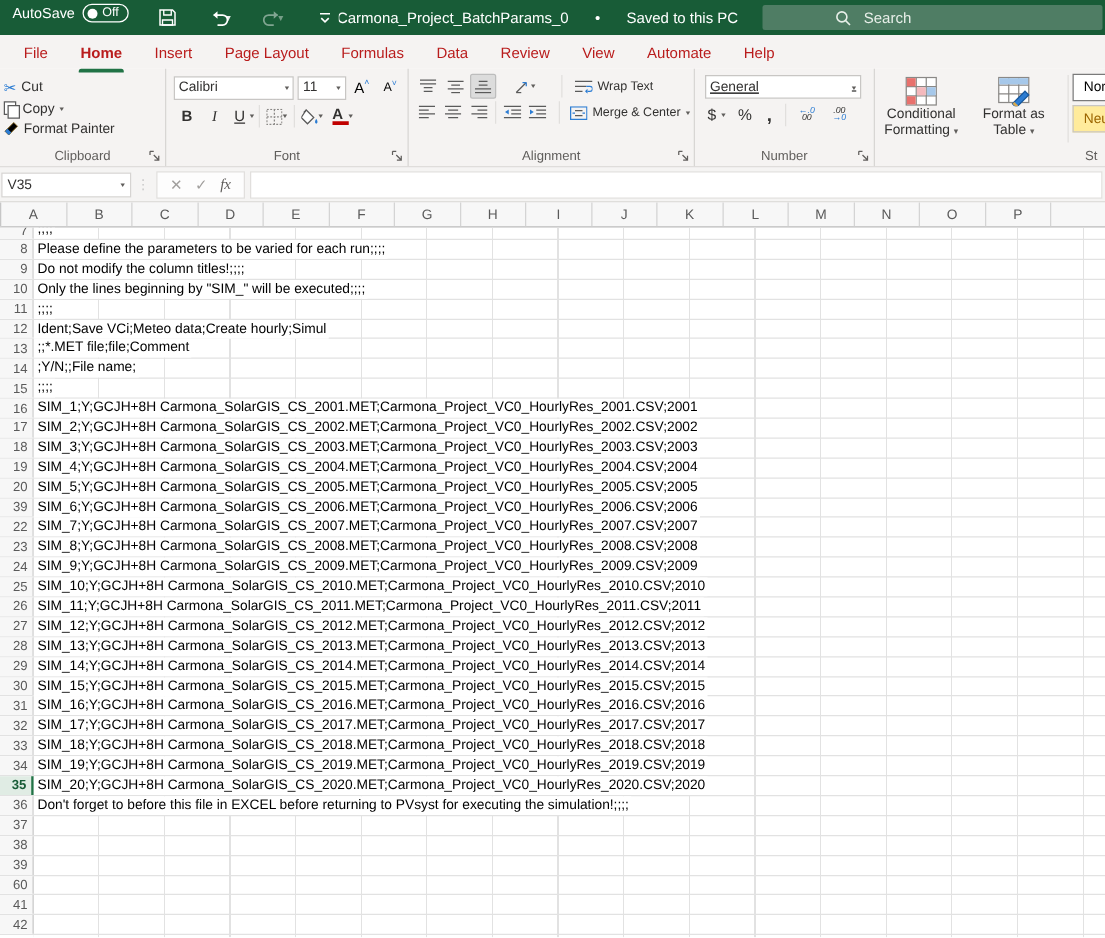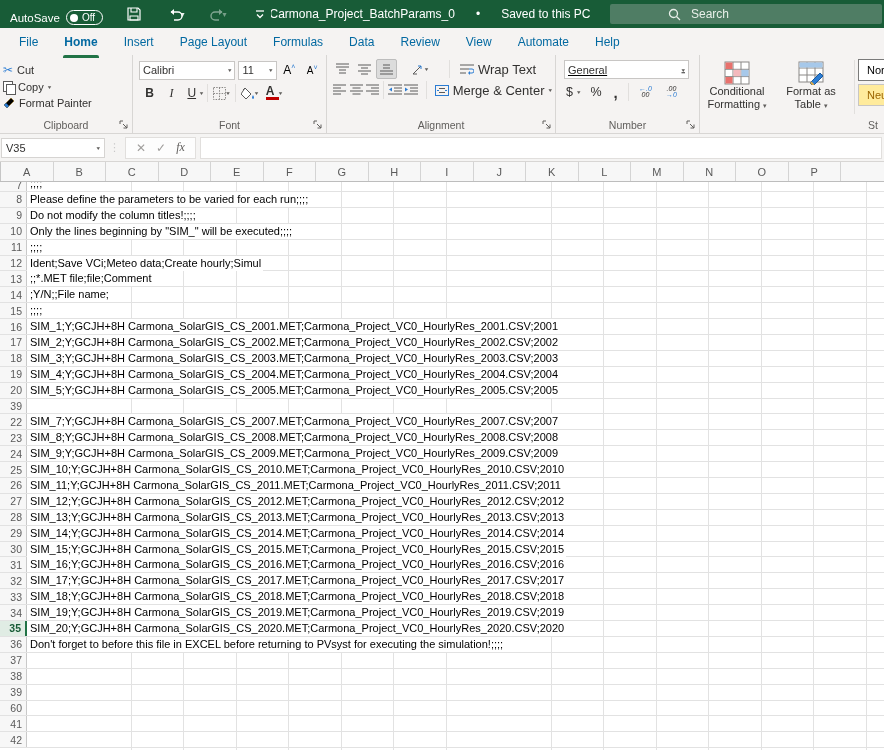--- a/index.html
+++ b/index.html
@@ -1,33 +1,33 @@
 <!DOCTYPE html>
 <html><head>
 <meta charset="utf-8">
 <style>
   * { margin:0; padding:0; box-sizing:border-box; }
   html,body { width:884px; height:750px; overflow:hidden; font-family:"Liberation Sans",sans-serif; background:#fff; }
   .app { width:884px; height:750px; position:relative; }
 
   
   .titlebar { height:28px; background:#185c37; display:flex; align-items:center; color:#fff; font-size:11.5px; }
-  .tb-left { display:flex; align-items:flex-end; gap:20px; padding-left:10px; white-space:nowrap; }
+  .tb-left { display:flex; align-items:flex-start; gap:20px; padding-left:10px; white-space:nowrap; }
   .autosave { display:flex; align-items:center; gap:6px; cursor:default; }
   .pill { display:inline-flex; align-items:center; gap:4px; border:1px solid #fff; border-radius:9px; padding:1px 7px 1px 3px; font-size:10px; }
   .pill-dot { width:8px; height:8px; border-radius:50%; background:#fff; display:inline-block; }
   .tb-btn { width:22px; height:22px; display:inline-flex; align-items:center; justify-content:center; }
   .tb-caret { font-size:8px; margin-left:-2px; opacity:.9; }
   .dim { opacity:.45; }
   .tb-title { flex:1; display:flex; align-items:center; justify-content:center; gap:21px; font-size:12px; white-space:nowrap; overflow:hidden; }
   .tb-search { width:272px; height:20px; margin-right:2px; background:#4f7d64; border-radius:2px; display:flex; align-items:center; gap:10px; padding-left:58px; font-size:12px; color:#e8efe9; }
 
   
   .tabsrow { height:27px; background:#f5f3f2; display:flex; align-items:center; padding-left:6px; }
-  .rtab { padding:16px 13px; font-size:12px; color:#0369a1; height:100%; display:flex; align-items:center; position:relative; cursor:default; }
+  .rtab { padding:16px 13px; font-size:12px; color:#b91c1c; height:100%; display:flex; align-items:center; position:relative; cursor:default; }
   .rtab.active { font-weight:bold;text-align:center; }
   .rtab.active::after { content:""; position:absolute; left:12px; right:12px; bottom:0; height:3px; background:#217346; border-radius:2px 2px 0 0; }
 
   
   .ribbon { height:79px; background:#f5f3f2; border-bottom:1px solid #d8d6d4; display:flex; }
   .rgroup { position:relative; border-right:1px solid #d8d6d4; padding-top:4px; }
   .gfoot { position:absolute; left:0; right:0; bottom:2px; text-align:center; font-size:10.5px; color:#605e5c; }
   .launcher { position:absolute; right:3px; bottom:3px; width:10px; height:10px; color:#605e5c; }
   .rbtn { display:flex; align-items:center; gap:4px; font-size:11px; color:#323130; padding:1px 3px; border-radius:2px; cursor:default; white-space:nowrap; }
   .caret { font-size:7px; color:#605e5c; transform:scaleY(.8); }
@@ -56,21 +56,21 @@
   .fg-r2 { display:flex; align-items:center; gap:1px; padding-left:6px; }
   .bial { font-size:12px; width:16px; text-align:center; color:#323130; }
   .b { font-weight:bold; } .i { font-style:italic; font-family:"Liberation Serif",serif; }
   .u { text-decoration:underline; }
   .a-color { font-size:12px; font-weight:bold; color:#323130; line-height:10px; }
   .a-color .bar { display:block; height:3px; width:13px; margin:1px auto 0; }
 
   
   .g-align { width:229px; }
   .al-r { display:flex; align-items:center; gap:1px; padding-left:5px; margin-bottom:1px; }
-  .al-lbl { font-size:13px; color:#323130; white-space:nowrap; }
+  .al-lbl { font-size:10px; color:#323130; white-space:nowrap; }
 
   
   .g-num { width:144px; }
   .num-r1 { padding:1px 10px 3px 8px;text-decoration:underline; }
   .num-r2 { display:flex; align-items:center; gap:2px; padding-left:7px; }
   .numglyph { font-size:12.5px; color:#323130; }
   .dec-ic { display:flex; flex-direction:column; line-height:6px; font-size:7px; color:#323130; text-align:center; width:20px; }
   .dec-ic .arr { color:#2b7cd3; }
 
   
@@ -541,20 +541,23 @@
           </div>
         </div>
         <div class="sheet-row">
           <div class="rowh">20</div>
           <div class="rowtext">
             <span>SIM_5;Y;GCJH+8H Carmona_SolarGIS_CS_2005.MET;Carmona_Project_VC0_HourlyRes_2005.CSV;2005</span>
           </div>
         </div>
         <div class="sheet-row">
           <div class="rowh">39</div>
+          <div class="rowtext">
+            <span>SIM_6;Y;GCJH+8H Carmona_SolarGIS_CS_2006.MET;Carmona_Project_VC0_HourlyRes_2006.CSV;2006</span>
+          </div>
         </div>
         <div class="sheet-row">
           <div class="rowh">22</div>
           <div class="rowtext">
             <span>SIM_7;Y;GCJH+8H Carmona_SolarGIS_CS_2007.MET;Carmona_Project_VC0_HourlyRes_2007.CSV;2007</span>
           </div>
         </div>
         <div class="sheet-row">
           <div class="rowh">23</div>
           <div class="rowtext">

